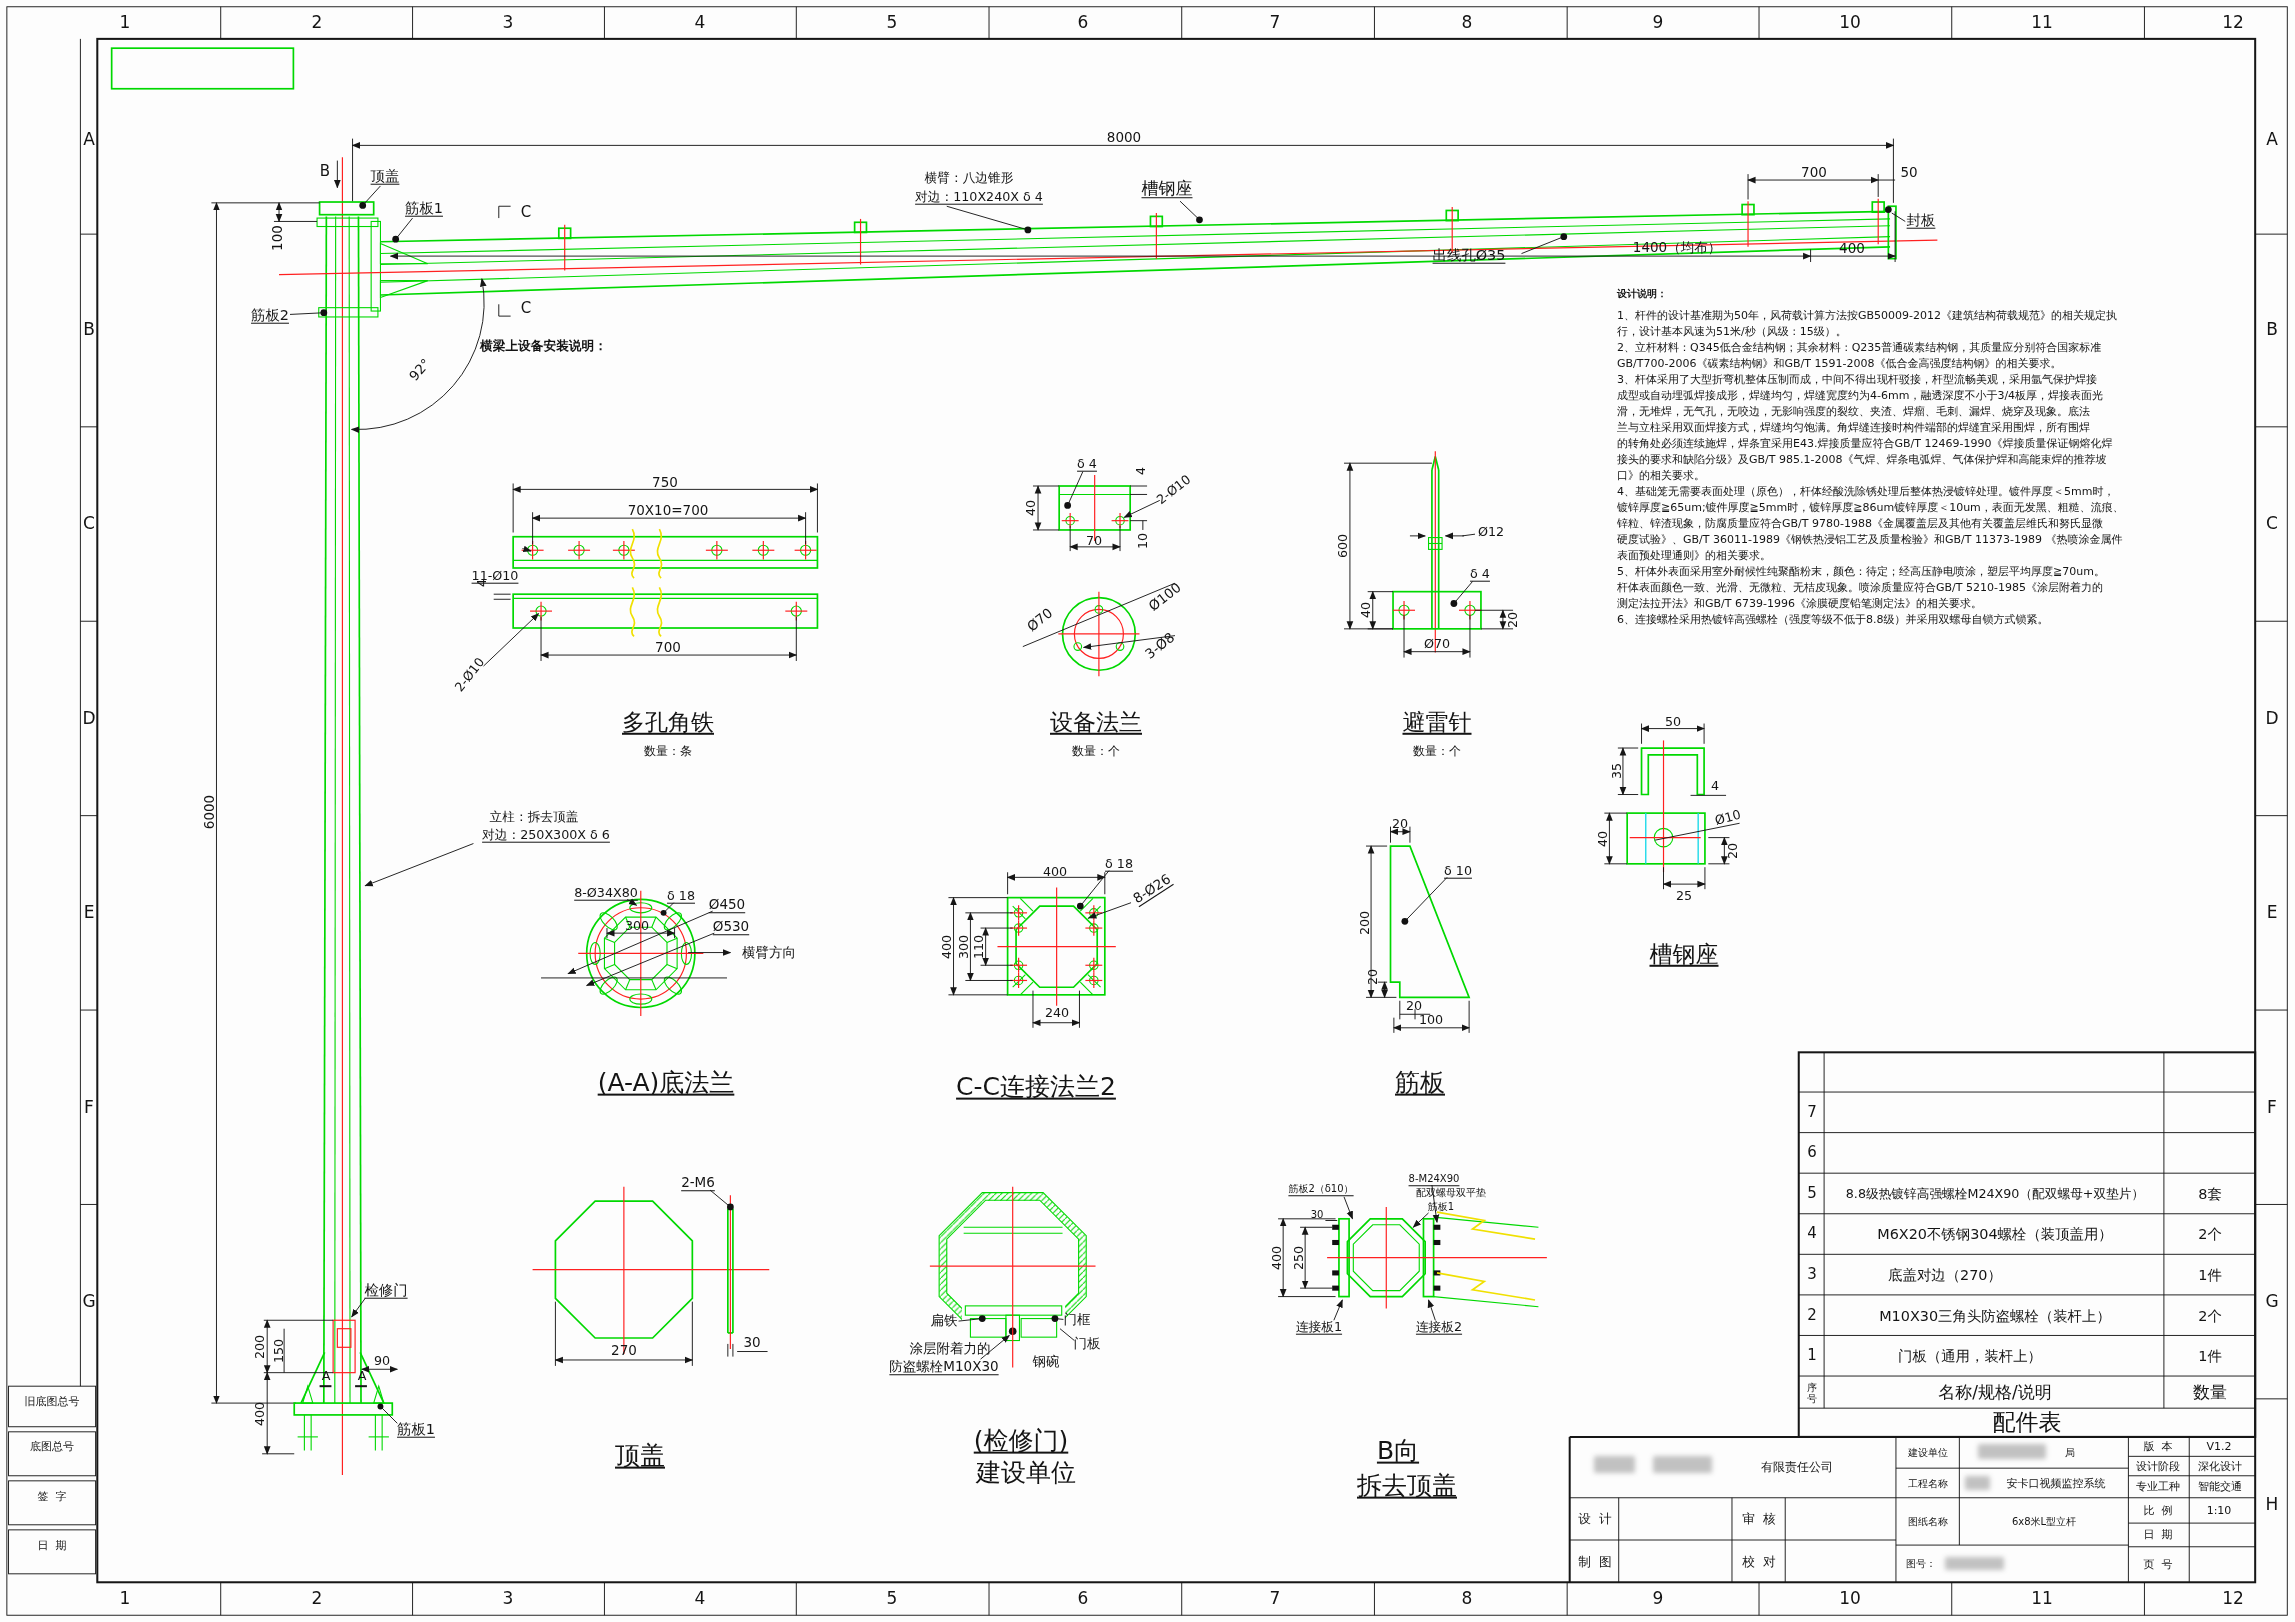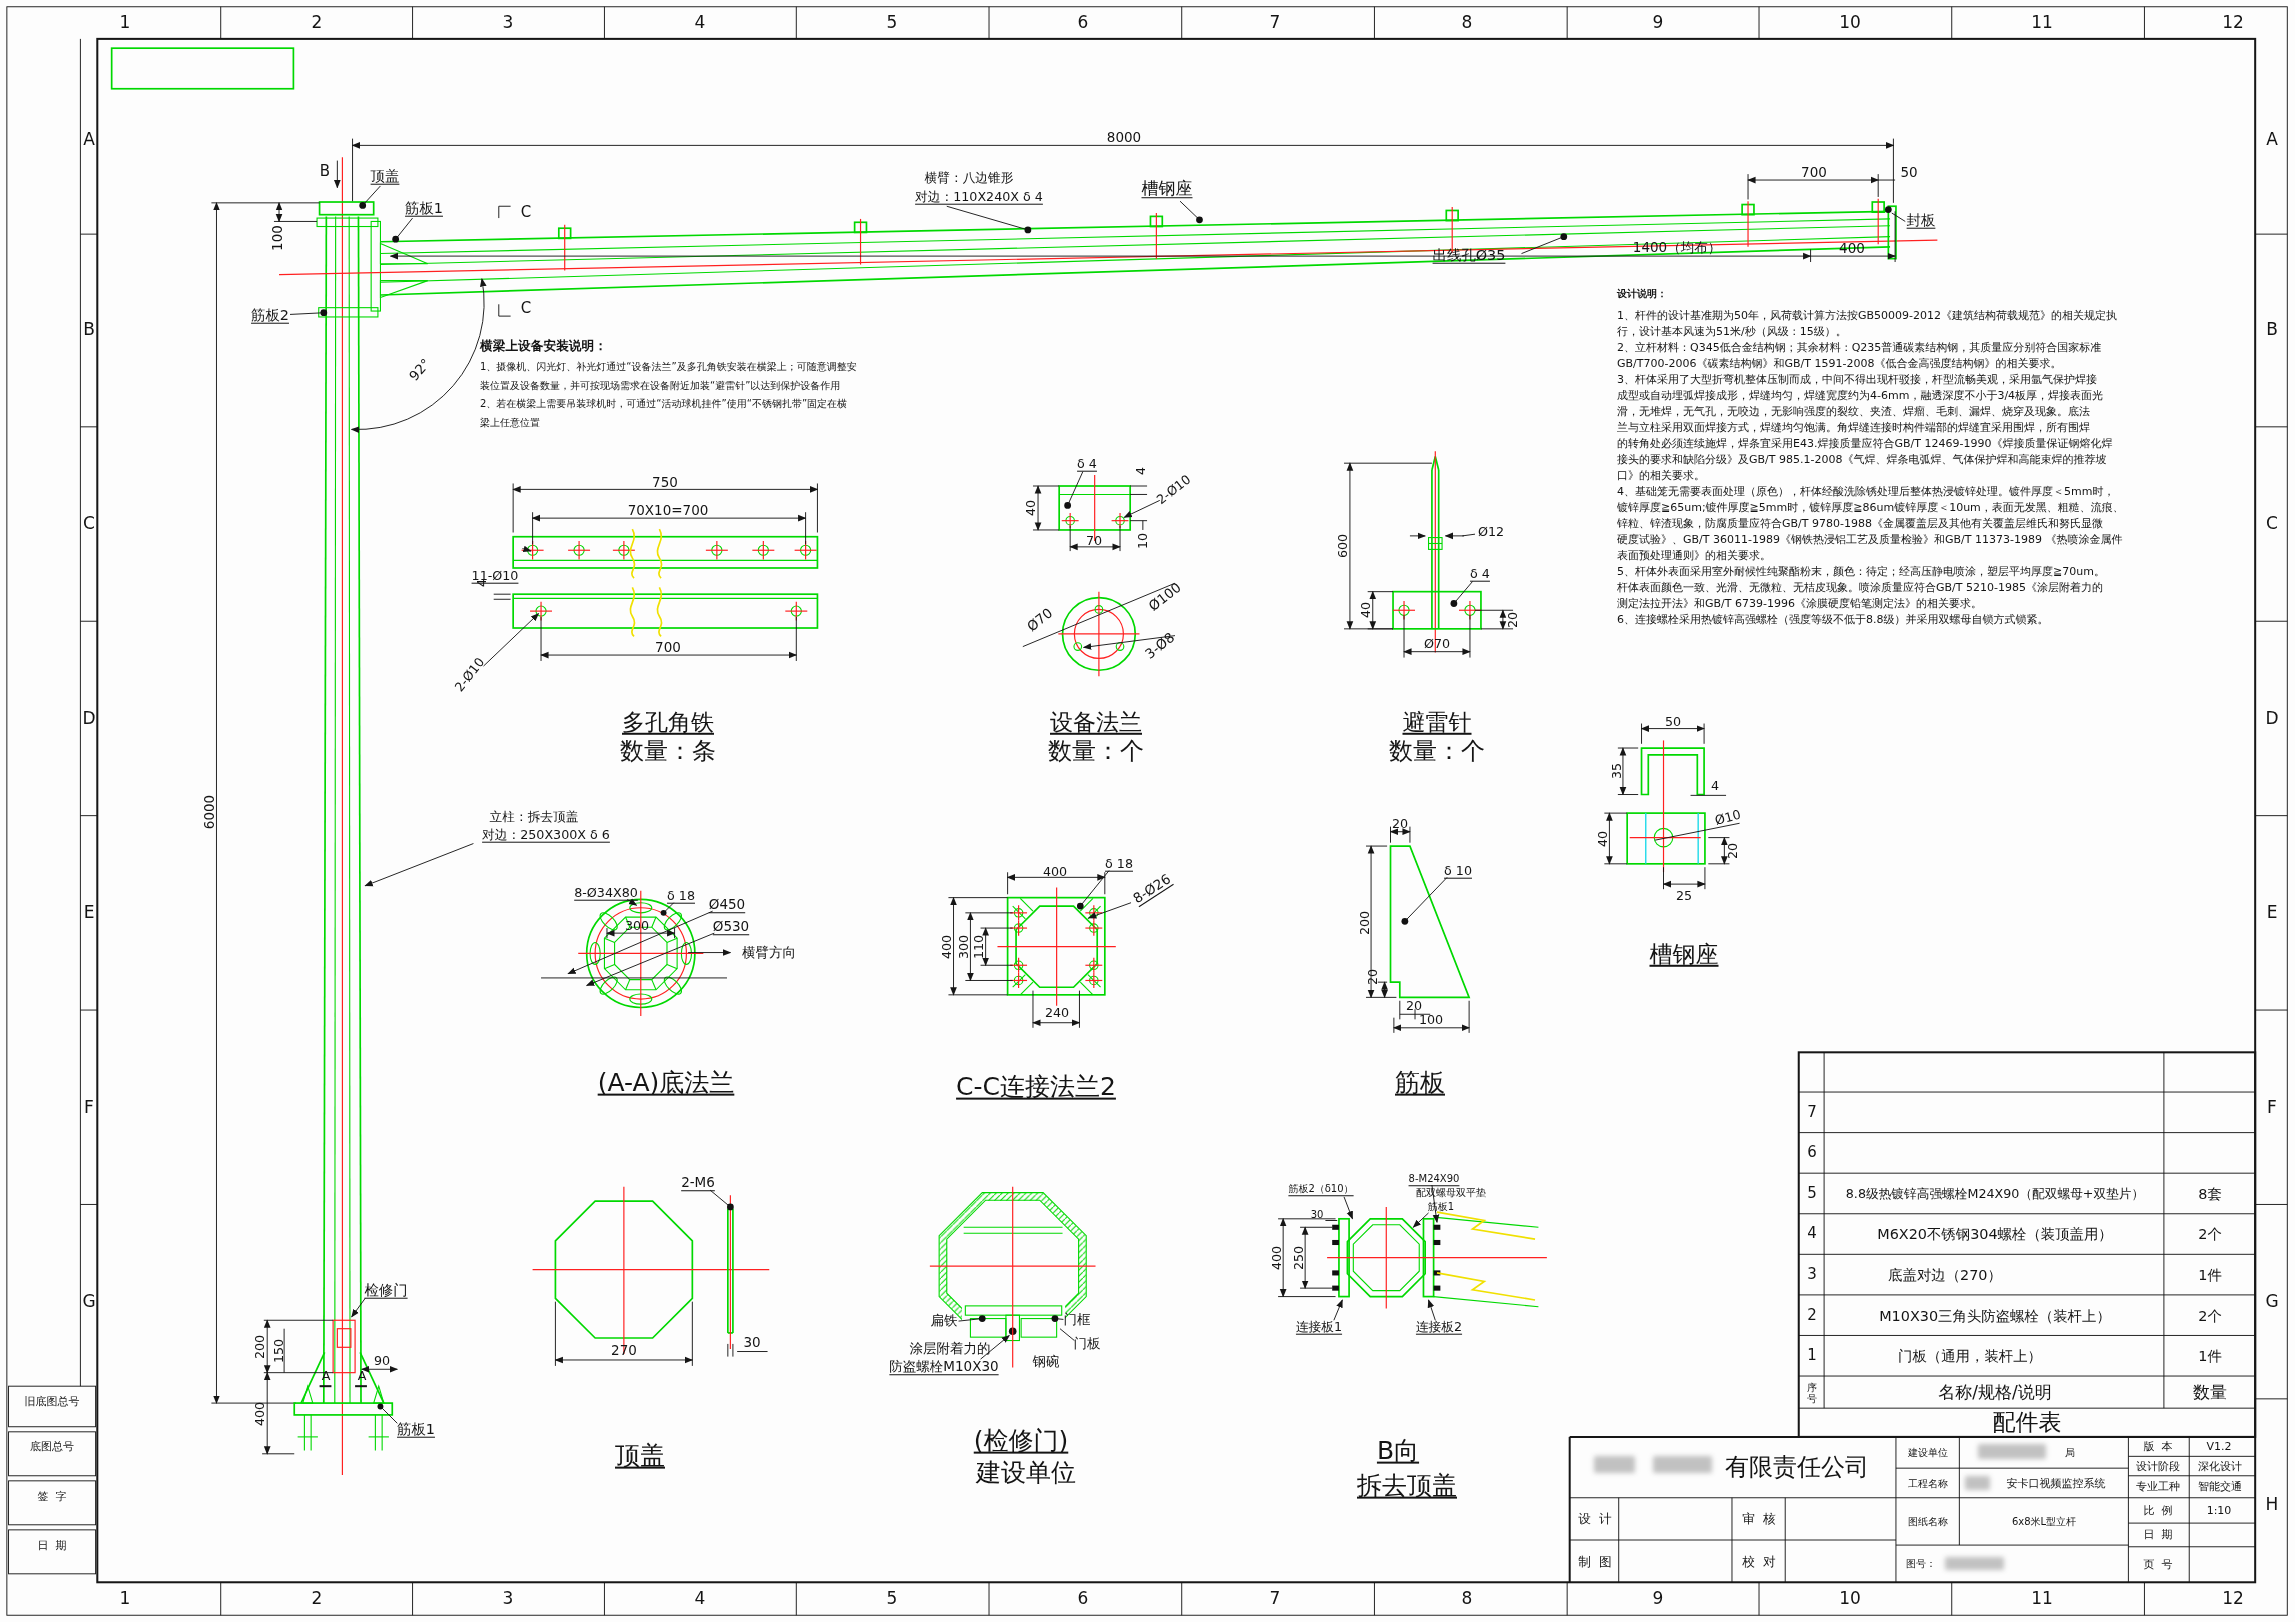--- a/index.html
+++ b/index.html
@@ -17,21 +17,21 @@
   .lb{position:absolute;transform:translate(-50%,-50%);white-space:pre;line-height:1.15;text-align:center;}
   .blk{position:absolute;white-space:pre;line-height:1.42;text-align:left;}
   .ul{text-decoration:underline;text-underline-offset:2.5px;}
   .v{transform:translate(-50%,-50%) rotate(-90deg);}
   .d38{transform:translate(-50%,-50%) rotate(-38deg);}
   .d50{transform:translate(-50%,-50%) rotate(-52deg);}
   .d33{transform:translate(-50%,-50%) rotate(-33deg);}
   .d15{transform:translate(-50%,-50%) rotate(-15deg);}
   .d48{transform:translate(-50%,-50%) rotate(-48deg);}.f13{font-size:11px}.f14{font-size:10px}.f15{font-size:12.7px}
   .f16{font-size:13.5px}.f17{font-size:14.4px}.f18{font-size:15px}.f20{font-size:17px}
-  .f24{font-size:24px}.f27{font-size:23px}.f30{font-size:25px}
+  .f24{font-size:12px}.f27{font-size:23px}.f30{font-size:25px}
   .redact{position:absolute;background:rgba(40,40,40,.28);filter:blur(2.5px);border-radius:1.7px;}
 </style>
 </head>
 <body>
 
 <div id="sheet">
 
 <svg width="2295" height="1622" viewBox="0 0 2715 1919">
 <defs>
   <marker id="ar" viewBox="0 0 10 10" refX="9" refY="5" markerWidth="9" markerHeight="9" orient="auto-start-reverse">
@@ -589,24 +589,20 @@
 <div class="lb f15 ul" style="left:546px;top:835px">对边：250X300X δ 6</div>
 <div class="lb f17 ul" style="left:386px;top:1290px">检修门</div>
 <div class="lb f15 v" style="left:260px;top:1347px">200</div>
 <div class="lb f15 v" style="left:279px;top:1351px">150</div>
 <div class="lb f15" style="left:382px;top:1361px">90</div>
 <div class="lb f15 v" style="left:260px;top:1414px">400</div>
 <div class="lb f17 ul" style="left:416px;top:1429px">筋板1</div>
 <div class="lb f15" style="left:326px;top:1376px">A</div>
 <div class="lb f15" style="left:362px;top:1376px">A</div>
 <div class="blk f15" style="left:480px;top:337px;font-weight:bold">横梁上设备安装说明：</div>
-<div class="blk f14" style="left:480px;top:358px;line-height:18.6px">1、摄像机、闪光灯、补光灯通过“设备法兰”及多孔角铁安装在横梁上；可随意调整安
-装位置及设备数量，并可按现场需求在设备附近加装“避雷针”以达到保护设备作用
-2、若在横梁上需要吊装球机时，可通过“活动球机挂件”使用“不锈钢扎带”固定在横
-梁上任意位置</div>
 
 <div class="blk f14" style="left:1617px;top:287px;font-weight:bold">设计说明：</div>
 <div class="blk f13" style="left:1617px;top:308px;line-height:16px">1、杆件的设计基准期为50年，风荷载计算方法按GB50009-2012《建筑结构荷载规范》的相关规定执
 行，设计基本风速为51米/秒（风级：15级）。
 2、立杆材料：Q345低合金结构钢；其余材料：Q235普通碳素结构钢，其质量应分别符合国家标准
 GB/T700-2006《碳素结构钢》和GB/T 1591-2008《低合金高强度结构钢》的相关要求。
 3、杆体采用了大型折弯机整体压制而成，中间不得出现杆驳接，杆型流畅美观，采用氩气保护焊接
 成型或自动埋弧焊接成形，焊缝均匀，焊缝宽度约为4-6mm，融透深度不小于3/4板厚，焊接表面光
 滑，无堆焊，无气孔，无咬边，无影响强度的裂纹、夹渣、焊瘤、毛刺、漏焊、烧穿及现象。底法
 兰与立柱采用双面焊接方式，焊缝均匀饱满。角焊缝连接时构件端部的焊缝宜采用围焊，所有围焊

